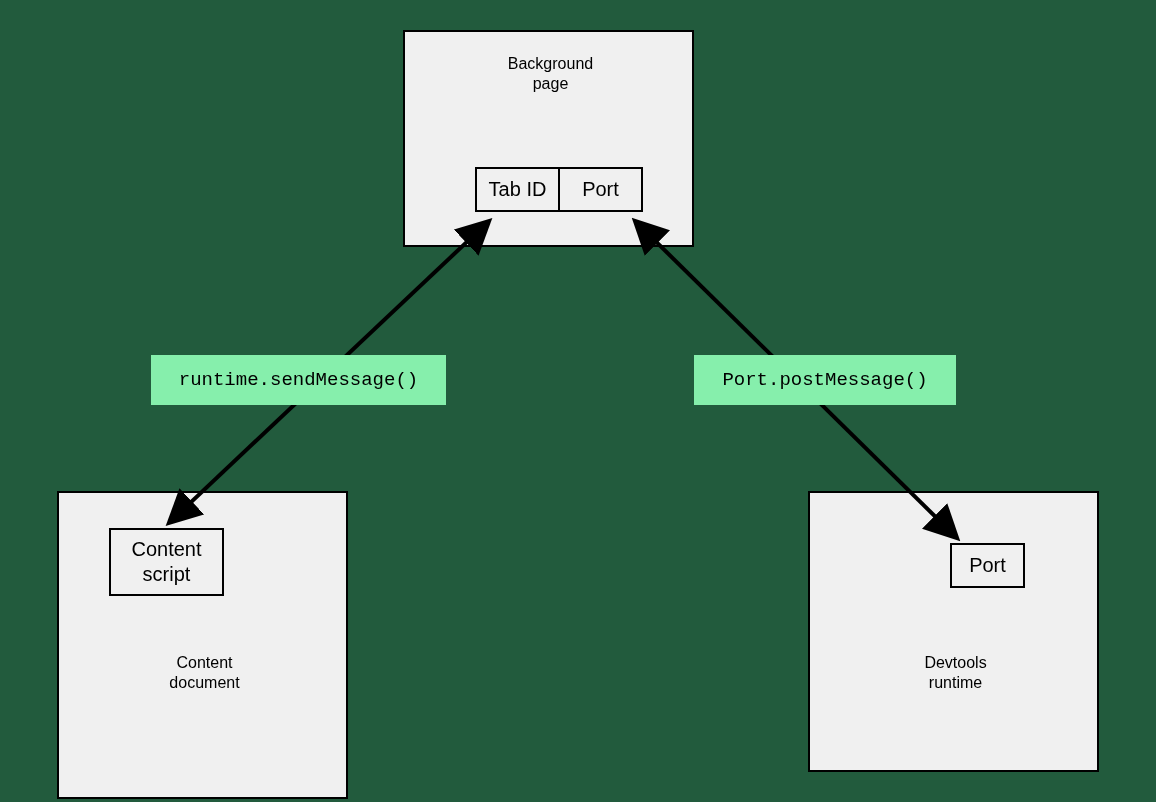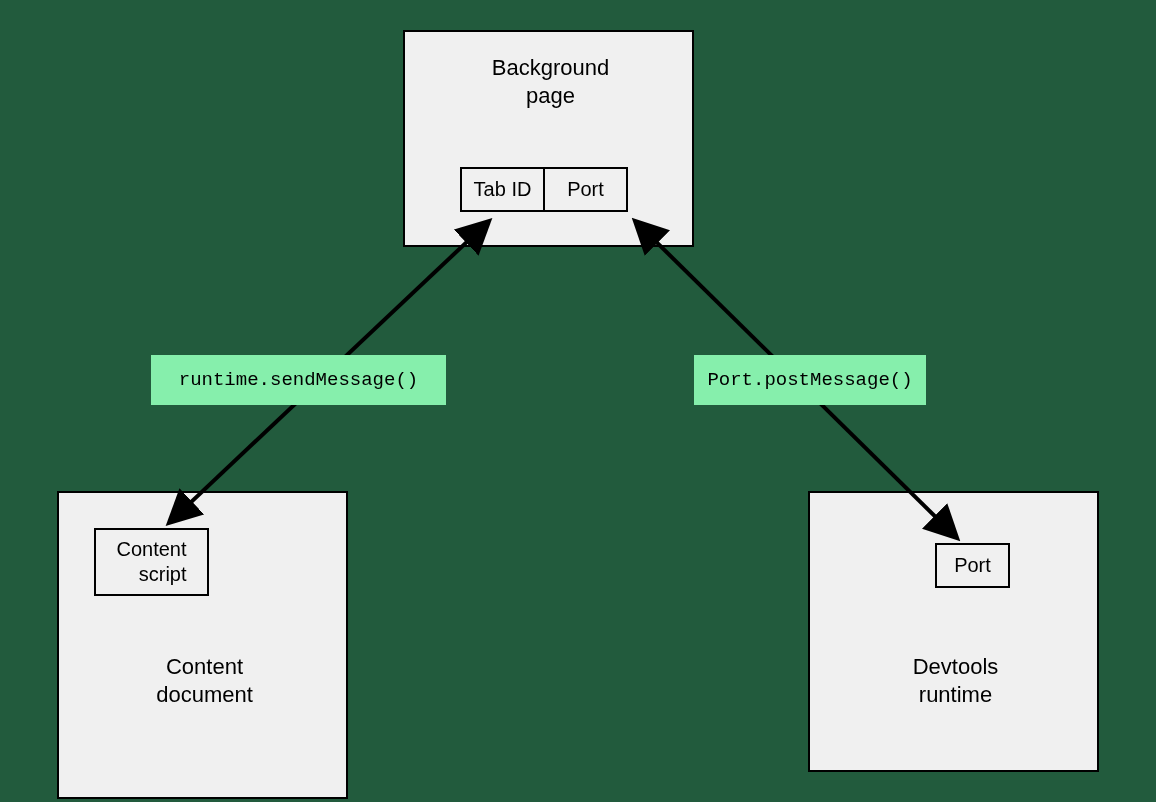--- a/index.html
+++ b/index.html
@@ -21,26 +21,27 @@
   .innerbox {
     position: absolute;
     background: #f0f0f0;
     border: 2px solid #000;
     box-sizing: border-box;
     display: flex;
     align-items: center;
     justify-content: center;
     font-size: 20px;
     line-height: 1.25;
-    text-align: right;
+    text-align: center;
+    margin-left: 15px;
   }
   .label {
     position: absolute;
     text-align: center;
-    font-size: 22px;
+    font-size: 16px;
     line-height: 1.25;
     color: #000;
   }
   .msglabel {
     position: absolute;
     background: #86efac;
     font-family: "Menlo", "Consolas", "Courier New", monospace;
     font-size: 19px;
     display: flex;
     align-items: center;
@@ -87,13 +88,13 @@
     </marker>
   </defs>
 
   <line x1="170" y1="522" x2="488" y2="222" stroke="#000" stroke-width="4" marker-start="url(#ah)" marker-end="url(#ah)"></line>
 
   <line x1="636" y1="222" x2="956" y2="537" stroke="#000" stroke-width="4" marker-start="url(#ah)" marker-end="url(#ah)"></line>
 </svg>
 
 <div class="msglabel" style="left:151px; top:355px; width:295px; height:50px;">runtime.sendMessage()</div>
 
-<div class="msglabel" style="left:694px; top:355px; width:232px; height:50px;">Port.postMessage()</div>
+<div class="msglabel" style="left:694px; top:355px; width:262px; height:50px;">Port.postMessage()</div>
 
 </body></html>

